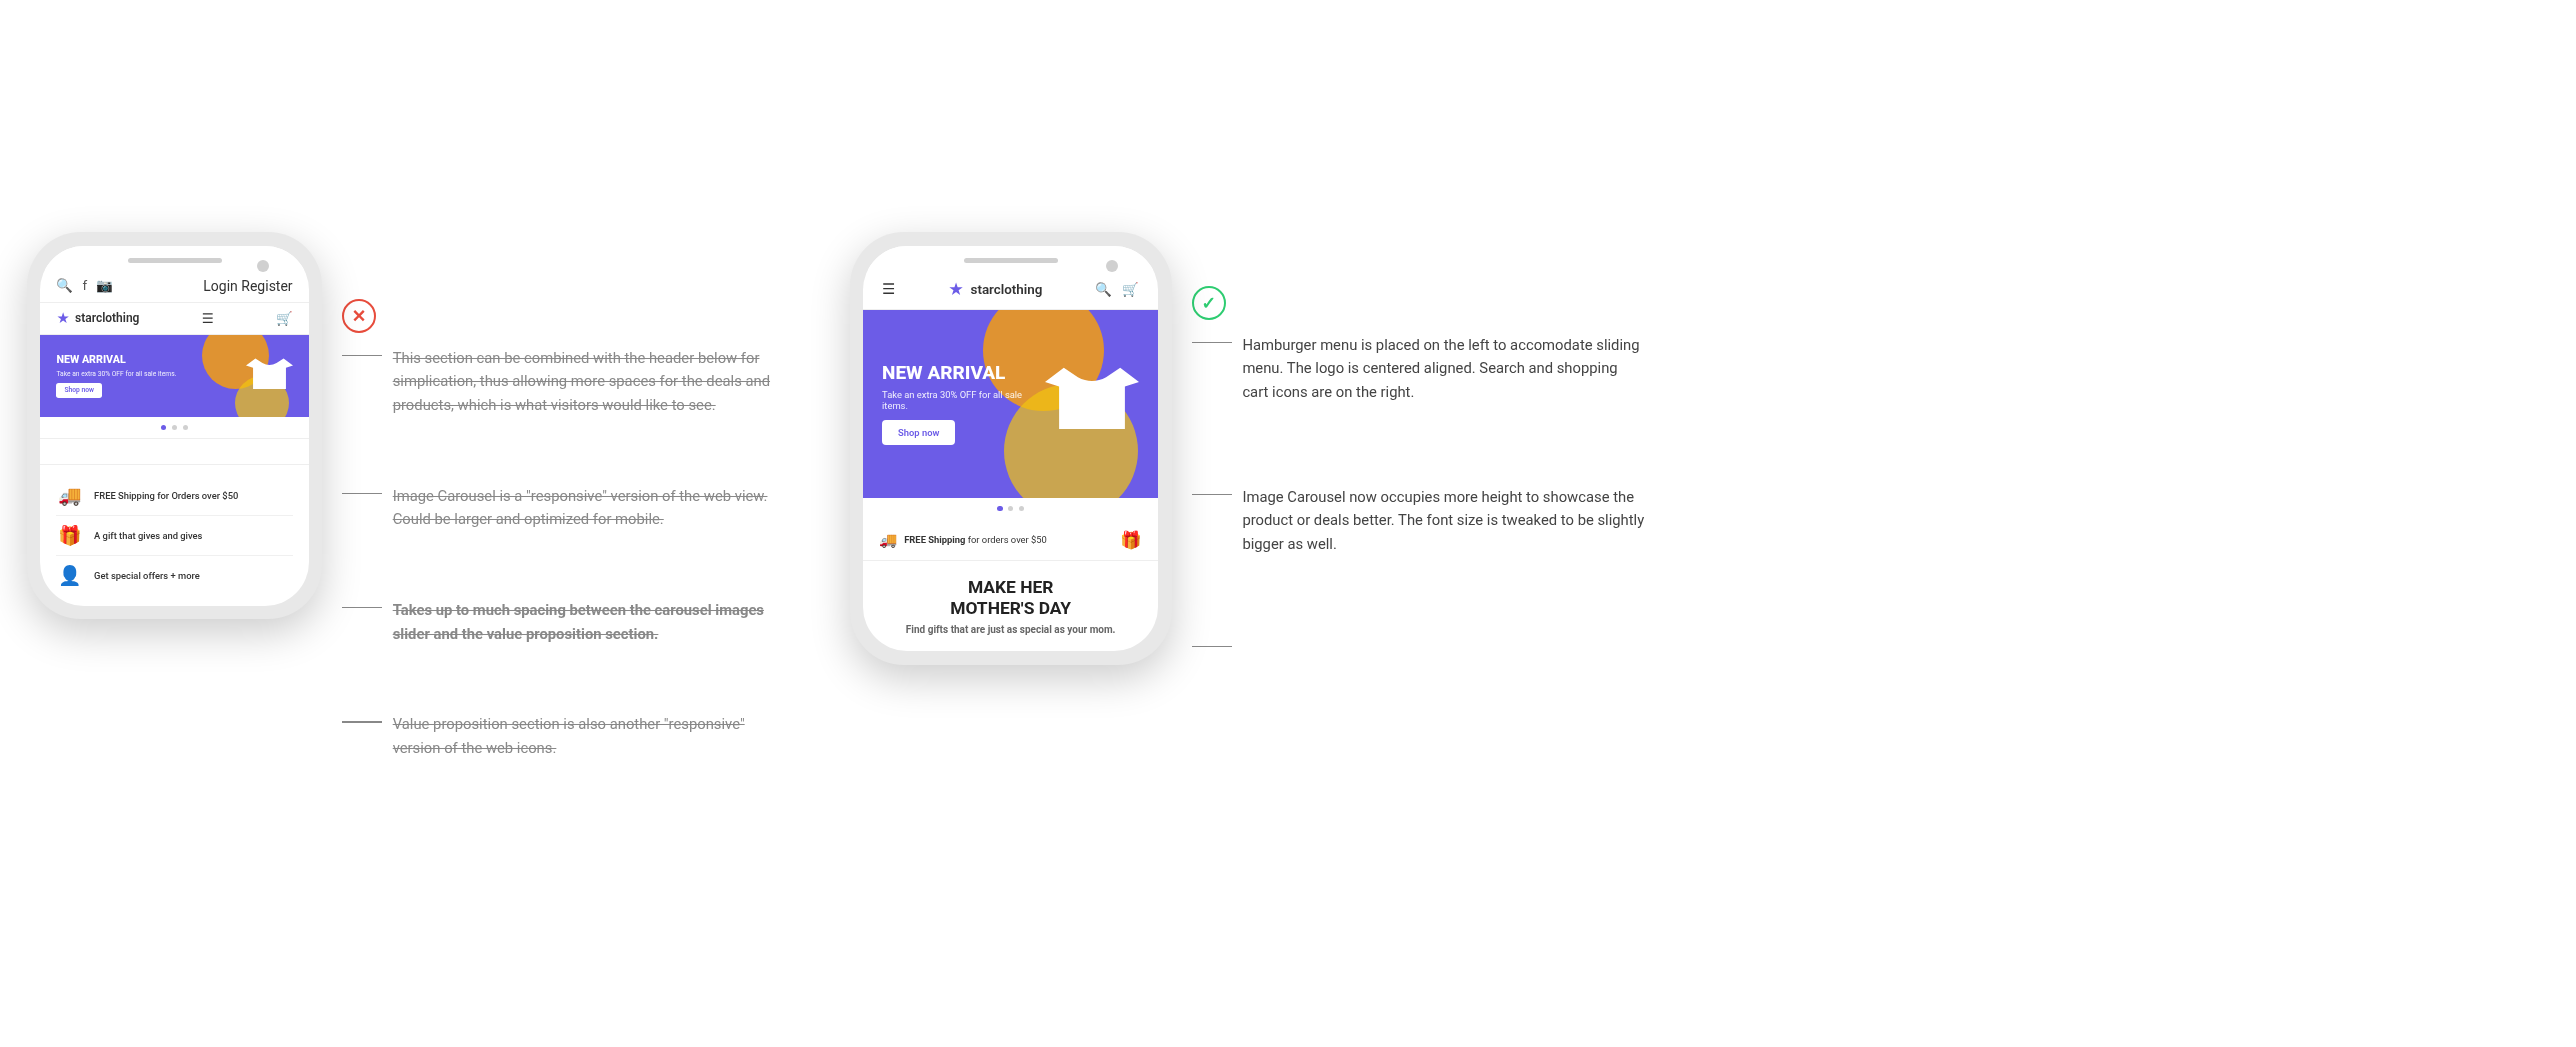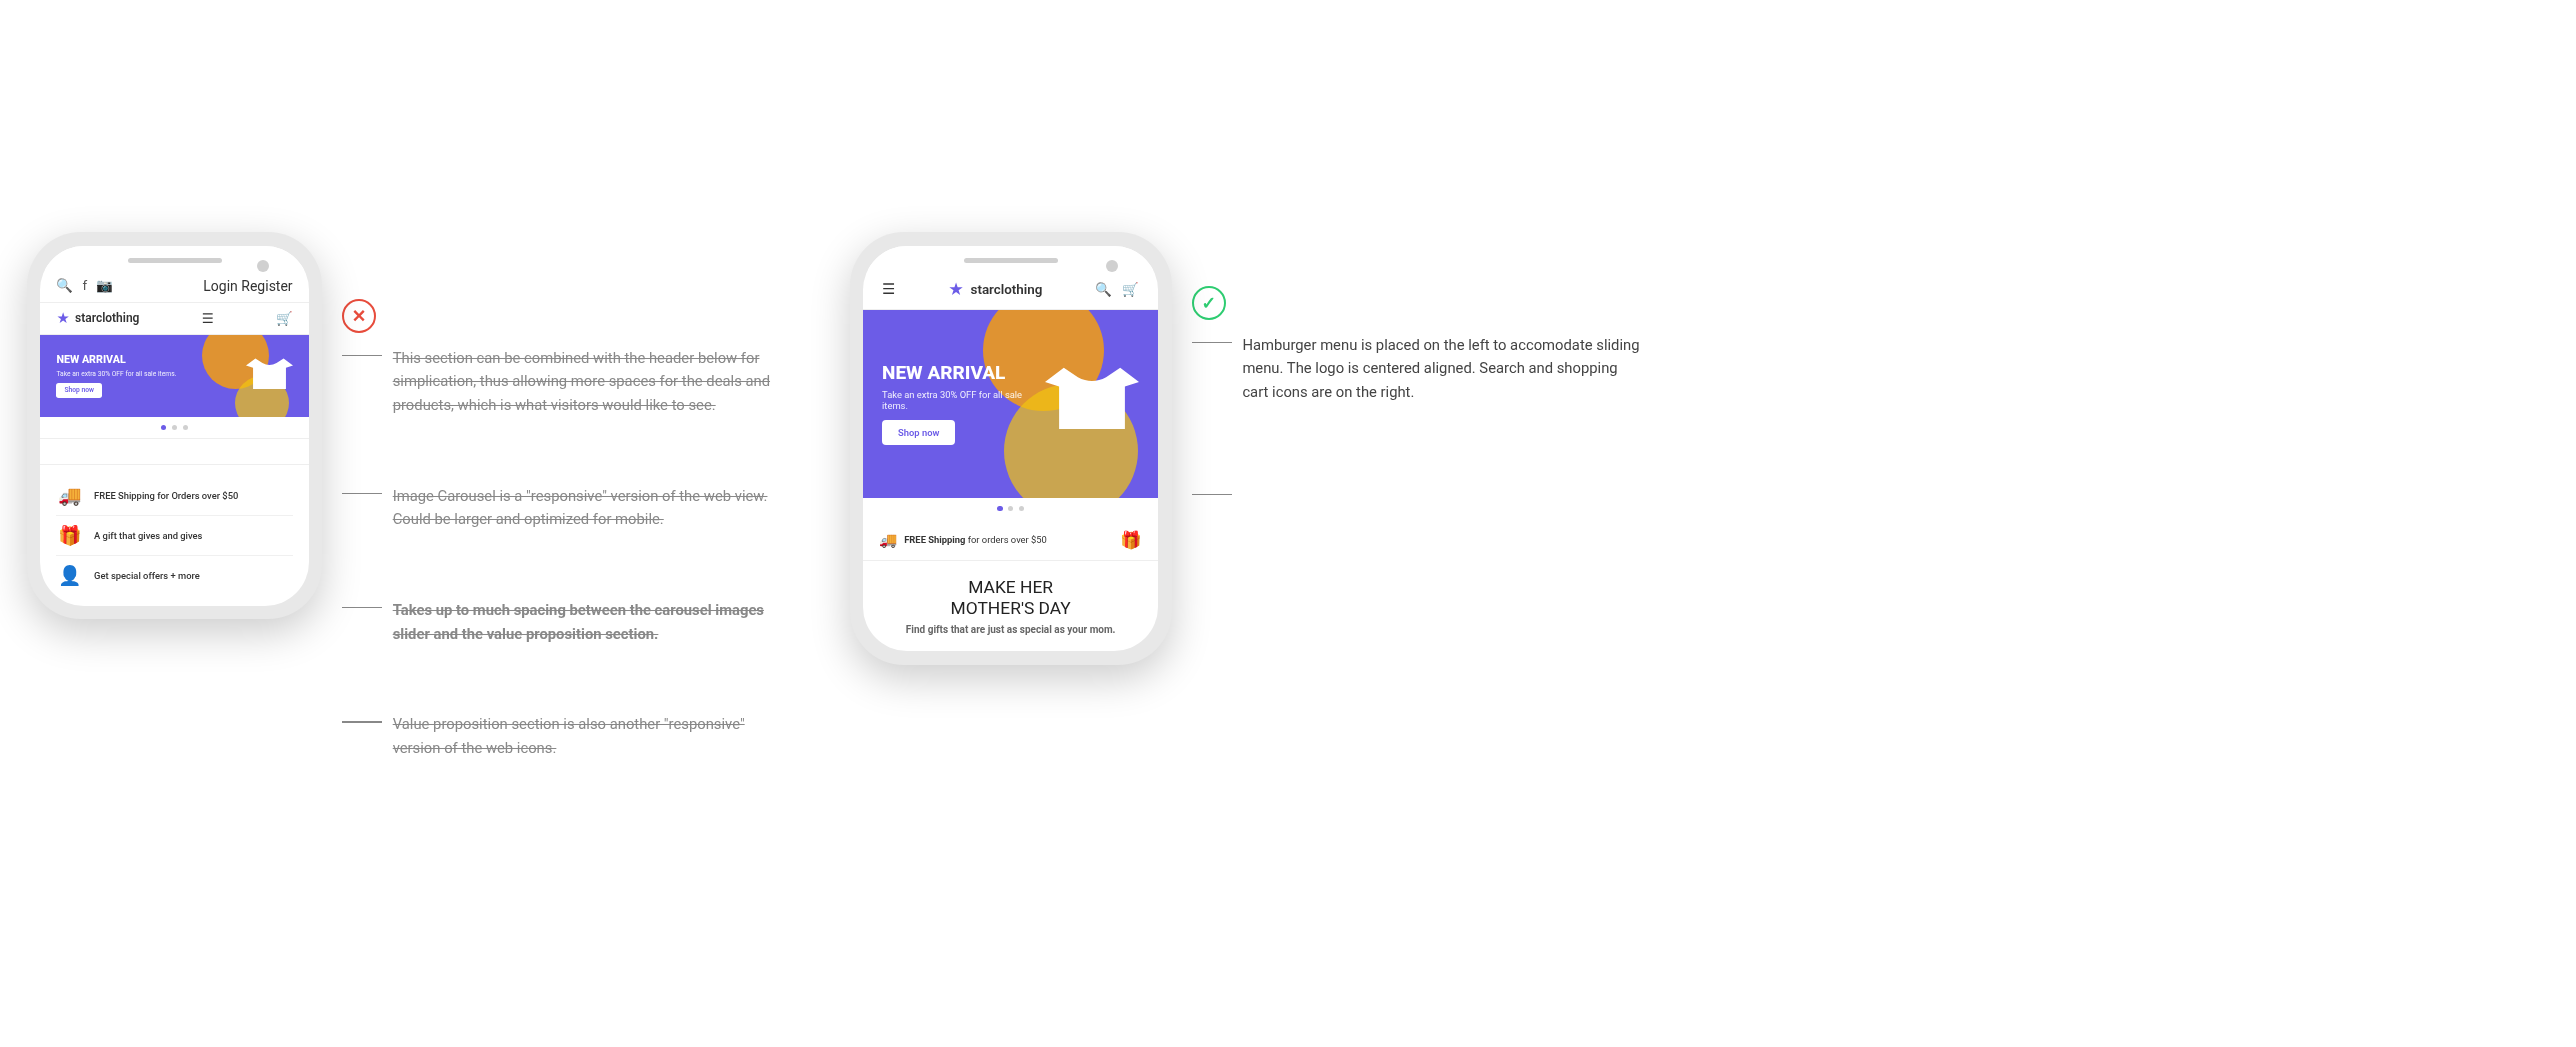--- a/index.html
+++ b/index.html
@@ -412,21 +412,21 @@
       font-weight: 700;
     }
 
     .phone2-product-section {
       padding: 16px;
       text-align: center;
     }
 
     .phone2-product-title {
       font-size: 17.4px;
-      font-weight: 400;
+      font-weight: 700;
       color: #222;
       text-transform: uppercase;
       line-height: 1.2;
     }
 
     .phone2-product-subtitle {
       font-size: 10px;
       color: #666;
       margin-top: 5.4px;
       font-weight: bold;
@@ -647,20 +647,24 @@
 
     <div class="annotations-after">
 
       <div class="status-circle-success">✓</div>
 
       <div class="annotation-block" style="margin-bottom: 81px;">
         <div class="ann-line"></div>
         <div class="ann-text">Hamburger menu is placed on the left to accomodate sliding menu. The logo is centered aligned. Search and shopping cart icons are on the right.</div>
       </div>
 
+      <div class="annotation-block" style="margin-bottom: 81px;">
+        <div class="ann-line"></div>
+        <div class="ann-text">Image Carousel now occupies more height to showcase the product or deals better. The font size is tweaked to be slightly bigger as well.</div>
+      </div>
 
 
       <div class="annotation-block">
         <div class="ann-line"></div>
       </div>
 
     </div>
 
   </div>
 

